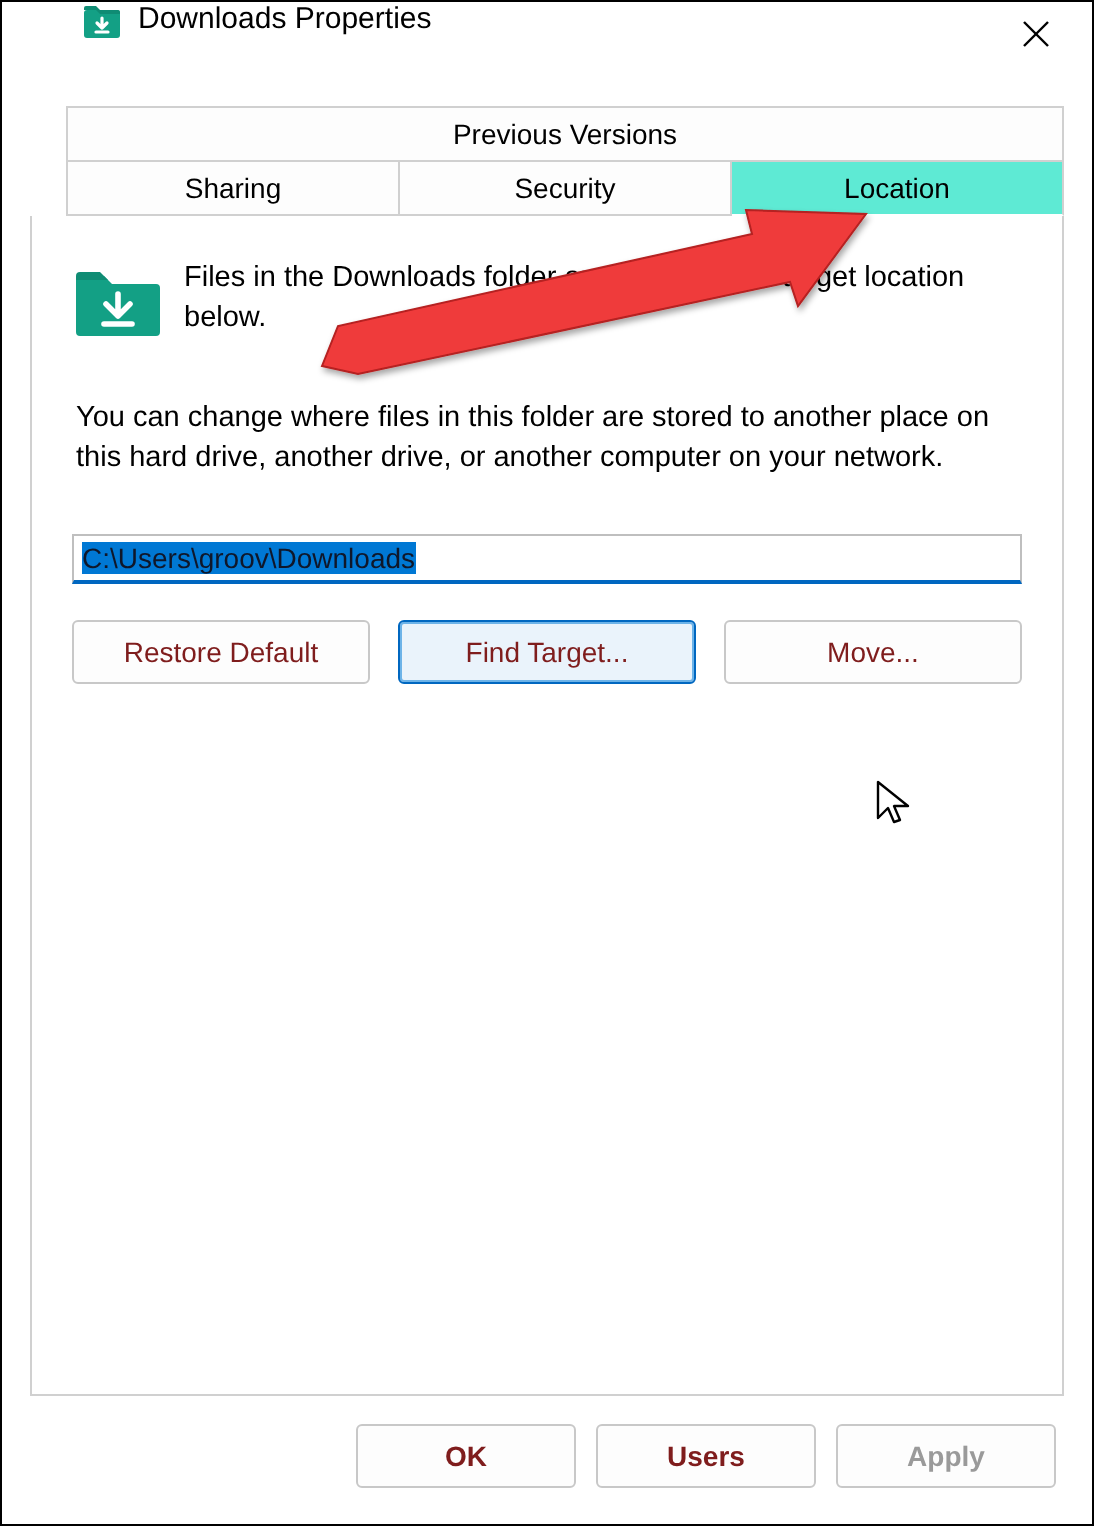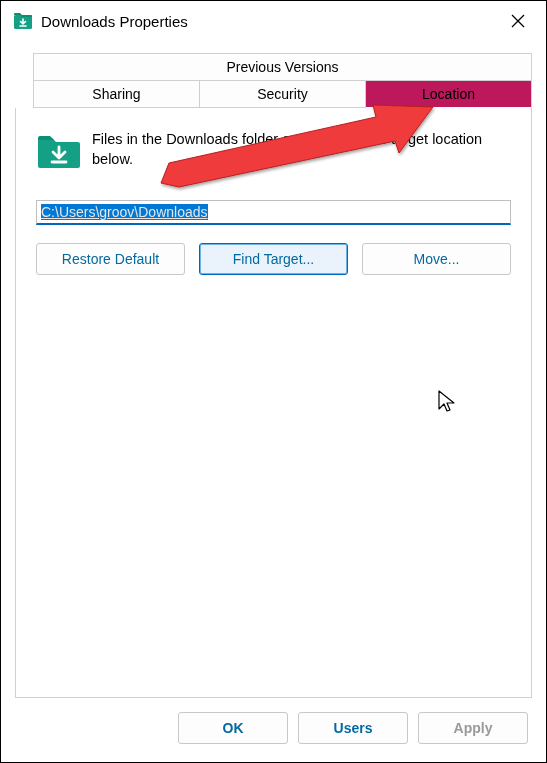--- a/index.html
+++ b/index.html
@@ -11,23 +11,23 @@
     body {
       width: 547px;
       height: 763px;
       background: #fff;
       border: 1px solid #000;
       position: relative;
       overflow: hidden;
     }
     .titlebar {
       display: flex;
-      align-items: center;
       height: 40px;
       padding: 0 8px;
+      margin-left: 28px;
     }
     .titlebar .title-icon {
       width: 20px;
       height: 20px;
       margin-right: 8px;
       margin-left: 4px;
     }
     .titlebar .title-text {
       flex: 1;
       font-size: 15px;
@@ -69,21 +69,21 @@
     .tab-row.row1 .tab {
       border-bottom: none;
     }
     .tab-row.row2 .tab {
       border-top: 1px solid #d0d0d0;
     }
     .tab + .tab {
       border-left: none;
     }
     .tab.active {
-      background: #be185d;
+      background: #5eead4;
       border-bottom: 1px solid #fff;
       z-index: 2;
     }
     .tab-panel {
       border: 1px solid #d0d0d0;
       border-top: none;
       padding: 22px 20px 20px 20px;
       flex: 1;
       position: relative;
       min-height: 560px;
@@ -116,37 +116,36 @@
       border: 1px solid #bfbfbf;
       border-bottom: 2px solid #0067c0;
       padding: 3px 4px;
       font-size: 14px;
       font-family: "Segoe UI", Tahoma, sans-serif;
       outline: none;
       margin-bottom: 18px;
     }
     .path-input .sel {
       background: #0078d4;
-      color: #e5e5e5;
-      text-decoration: underline;
+      color: #0f172a;
     }
     .btn-row {
       display: flex;
       gap: 14px;
       justify-content: space-between;
     }
     .btn {
       flex: 1;
       padding: 7px 4px;
       font-size: 14px;
       background: #fdfdfd;
       border: 1px solid #c8c8c8;
       border-radius: 3px;
       cursor: pointer;
-      color: #0369a1;
+      color: #7f1d1d;
       text-align: center;
     }
     .btn.focused {
       border: 1px solid #0067c0;
       background: #eaf3fb;
       box-shadow: inset 0 0 0 1px #6db3e8;
     }
     .footer {
       display: flex;
       justify-content: flex-end;
@@ -213,20 +212,21 @@
         <svg viewBox="0 0 44 38" width="44" height="38">
           <path d="M2 6 L16 6 L20 10 L42 10 Q44 10 44 12 L44 34 Q44 36 42 36 L4 36 Q2 36 2 34 Z" fill="#13a085"></path>
           <path d="M2 6 Q2 4 4 4 L14 4 L18 8 L2 8 Z" fill="#0f8c74"></path>
           <path d="M23 15 L23 26 M23 26 L17 20 M23 26 L29 20" stroke="#fff" stroke-width="2.8" fill="none" stroke-linecap="round" stroke-linejoin="round"></path>
           <line x1="16" y1="30" x2="30" y2="30" stroke="#fff" stroke-width="2.8" stroke-linecap="round"></line>
         </svg>
       </span>
       <div class="intro-text">Files in the Downloads folder are stored in the target location below.</div>
     </div>
 
+    <div class="explain-text">You can change where files in this folder are stored to another place on this hard drive, another drive, or another computer on your network.</div>
 
     <div class="path-input"><span class="sel">C:\Users\groov\Downloads</span></div>
 
     <div class="btn-row">
       <div class="btn">Restore Default</div>
       <div class="btn focused">Find Target...</div>
       <div class="btn">Move...</div>
     </div>
 
   </div>

